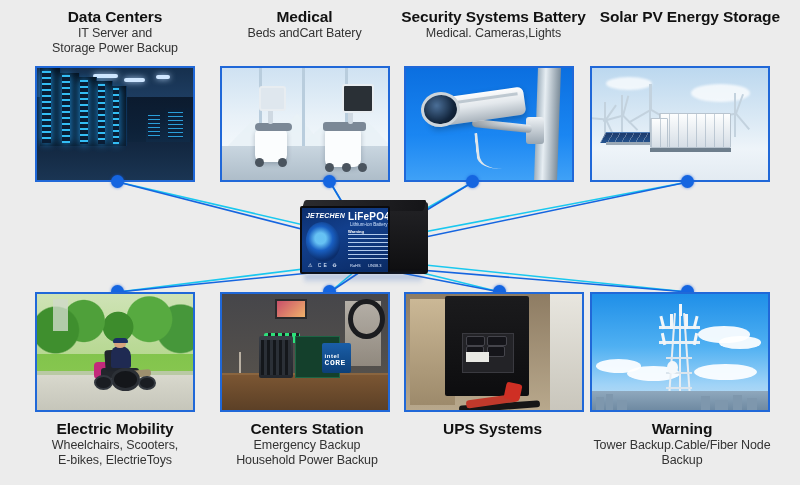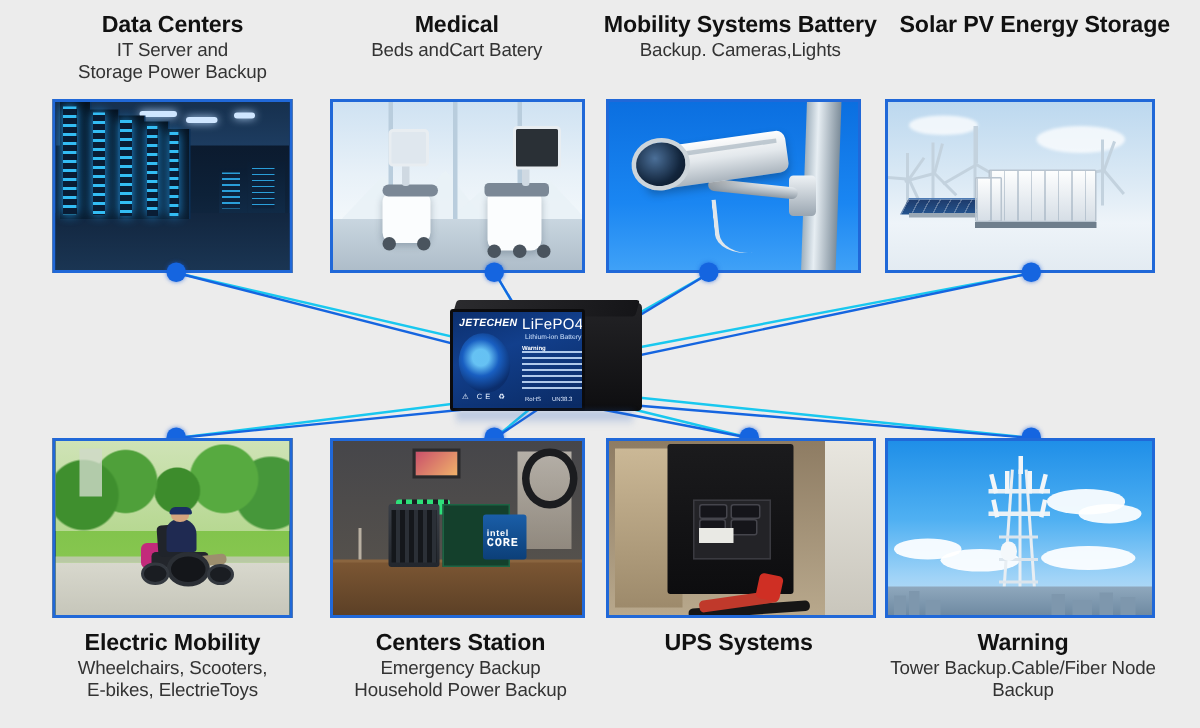--- a/index.html
+++ b/index.html
@@ -181,22 +181,22 @@
     <div class="s">Beds andCart Batery</div>
   </div>
 
   <div class="cap" style="left:20px;top:8px;width:190px;">
     <div class="t">Data Centers</div>
     <div class="s">IT Server and</div>
     <div class="s">Storage Power Backup</div>
   </div>
 
   <div class="cap" style="left:396px;top:8px;width:195px;">
-    <div class="t">Mobility Systems Battery</div>
-    <div class="s">Backup. Cameras,Lights</div>
+    <div class="t">Security Systems Battery</div>
+    <div class="s">Medical. Cameras,Lights</div>
   </div>
 
   <div class="cap" style="left:595px;top:8px;width:185px;text-align:right;">
     <div class="t" style="line-height:1.12;">Solar PV Energy Storage</div>
   </div>
 
   <div class="panel" style="left:35px;top:66px;width:160px;height:116px;">
     <div class="inner">
       <div class="dc">
         <div class="ceil"></div>
@@ -304,21 +304,21 @@
 
   <div style="position:absolute;left:300px;top:200px;width:130px;height:80px;">
 
     <div style="position:absolute;left:84px;top:2px;width:44px;height:72px;background:linear-gradient(180deg,#232326,#0e0e10);border-radius:2px 3px 3px 2px;"></div>
 
     <div style="position:absolute;left:3px;top:0px;width:122px;height:11px;background:linear-gradient(90deg,#2b2b2e,#151518);transform:skewX(-16deg);border-radius:2px;"></div>
 
     <div style="position:absolute;left:0;top:6px;width:90px;height:68px;border-radius:2px;overflow:hidden;
                 background:linear-gradient(160deg,#0c2f6d 0%,#123f8c 38%,#0a2a63 100%);border:2px solid #0b0b0d;box-sizing:border-box;">
       <div style="position:absolute;left:4px;top:4px;font-size:7px;font-weight:bold;color:#fff;font-style:italic;letter-spacing:.2px;">JETECHEN</div>
-      <div style="position:absolute;left:46px;top:3px;font-size:10px;font-weight:normal;color:#fff;letter-spacing:.2px;">LiFePO4</div>
+      <div style="position:absolute;left:46px;top:3px;font-size:10px;font-weight:bold;color:#fff;letter-spacing:.2px;">LiFePO4</div>
       <div style="position:absolute;left:48px;top:14px;font-size:4.5px;color:#cfe3ff;">Lithium-ion Battery</div>
       <div style="position:absolute;left:46px;top:21px;font-size:4px;color:#ffffff;font-weight:bold;">Warning</div>
       <div style="position:absolute;left:46px;top:26px;width:42px;height:26px;
                   background:repeating-linear-gradient(180deg,rgba(205,228,255,.85) 0 1px,transparent 1px 4px);"></div>
       <div style="position:absolute;left:4px;top:14px;width:34px;height:40px;border-radius:50%;
                   background:radial-gradient(circle at 45% 40%,#6fd0ff 0 18%,#1a63c8 40%,#0b2d6b 72%);opacity:.9;transform:rotate(-12deg);"></div>
       <div style="position:absolute;left:6px;bottom:4px;font-size:5px;color:#e6f0ff;letter-spacing:2px;">⚠ CE ♻</div>
       <div style="position:absolute;left:48px;bottom:4px;font-size:4px;color:#dce9ff;">RoHS</div>
       <div style="position:absolute;left:66px;bottom:4px;font-size:4px;color:#dce9ff;">UN38.3</div>
     </div>

